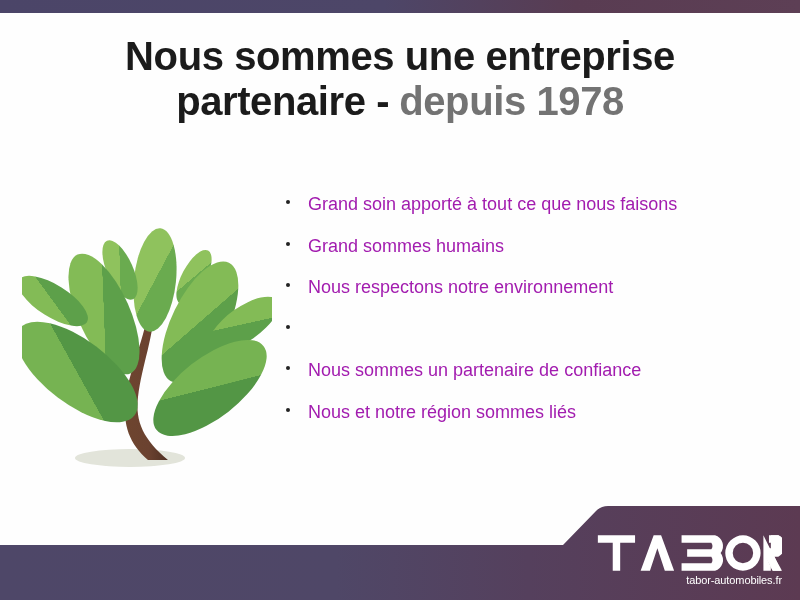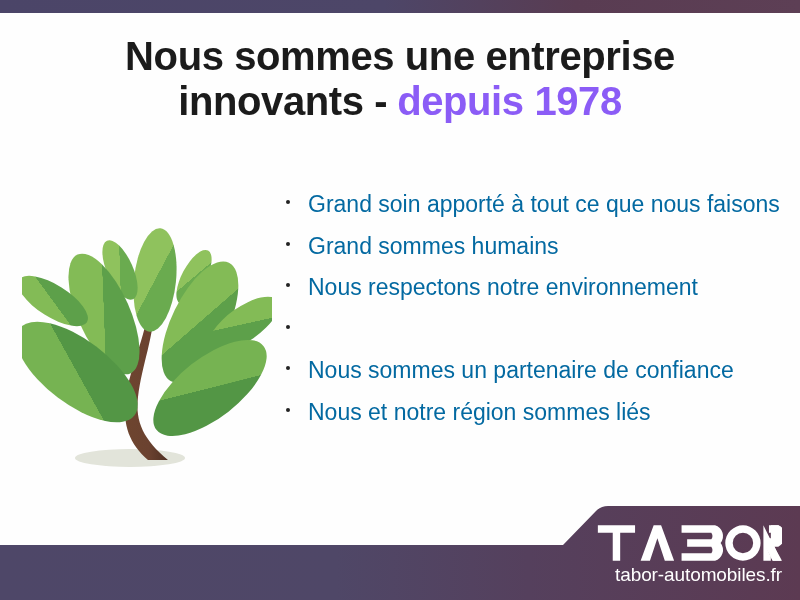--- a/index.html
+++ b/index.html
@@ -47,21 +47,21 @@
     color: #1b1b1b;
     white-space: nowrap;
   }
   .title-line2 {
     font-size: 40px;
     font-weight: bold;
     color: #1b1b1b;
     white-space: nowrap;
   }
   .title-accent {
-    color: #8b5cf6;
+    color: #737373;
     margin-top: 20px;
   }
   .title-gap {
     display: inline-block;
     width: 10px;
   }
 
   
   .bullets {
     position: absolute;
@@ -69,22 +69,22 @@
     top: 189px;
     width: 500px;
     margin: 0;
     padding: 0;
     list-style: none;
   }
   .bullet-item {
     position: relative;
     height: 41.5px;
     padding-left: 25px;
-    font-size: 23px;
-    color: #0369a1;
+    font-size: 18px;
+    color: #a21caf;
     line-height: 30px;
     white-space: nowrap;
   }
   .bullet-dot {
     position: absolute;
     left: 3px;
     top: 11px;
     width: 4px;
     height: 4px;
     border-radius: 50%;
@@ -118,36 +118,36 @@
     bottom: 14px;
     width: 200px;
     text-align: right;
   }
   .logo-mark {
     height: 40px;
   }
   .logo-mark svg { display: block; margin-left: auto; }
   .logo-sub {
     margin-top: 1px;
-    font-size: 19px;
+    font-size: 11px;
     color: #ffffff;
     letter-spacing: -0.1px;
     white-space: nowrap;
   }
 </style>
 </head>
 <body>
 
 <div class="slide">
 
   <div class="top-bar"></div>
 
   <div class="title-block">
     <div class="title-line">Nous sommes une entreprise</div>
-    <div class="title-line2"><span>innovants -</span><span class="title-gap"></span><span class="title-accent">depuis 1978</span></div>
+    <div class="title-line2"><span>partenaire -</span><span class="title-gap"></span><span class="title-accent">depuis 1978</span></div>
   </div>
 
   <div class="tree">
     <svg viewBox="0 0 250 300" width="250" height="300" xmlns="http://www.w3.org/2000/svg" aria-hidden="true">
       <defs>
         <linearGradient id="lfA" x1="0" y1="0" x2="1" y2="1">
           <stop offset="0%" stop-color="#8fc25d"></stop>
           <stop offset="49.9%" stop-color="#8fc25d"></stop>
           <stop offset="50%" stop-color="#6aab4f"></stop>
           <stop offset="100%" stop-color="#6aab4f"></stop>

